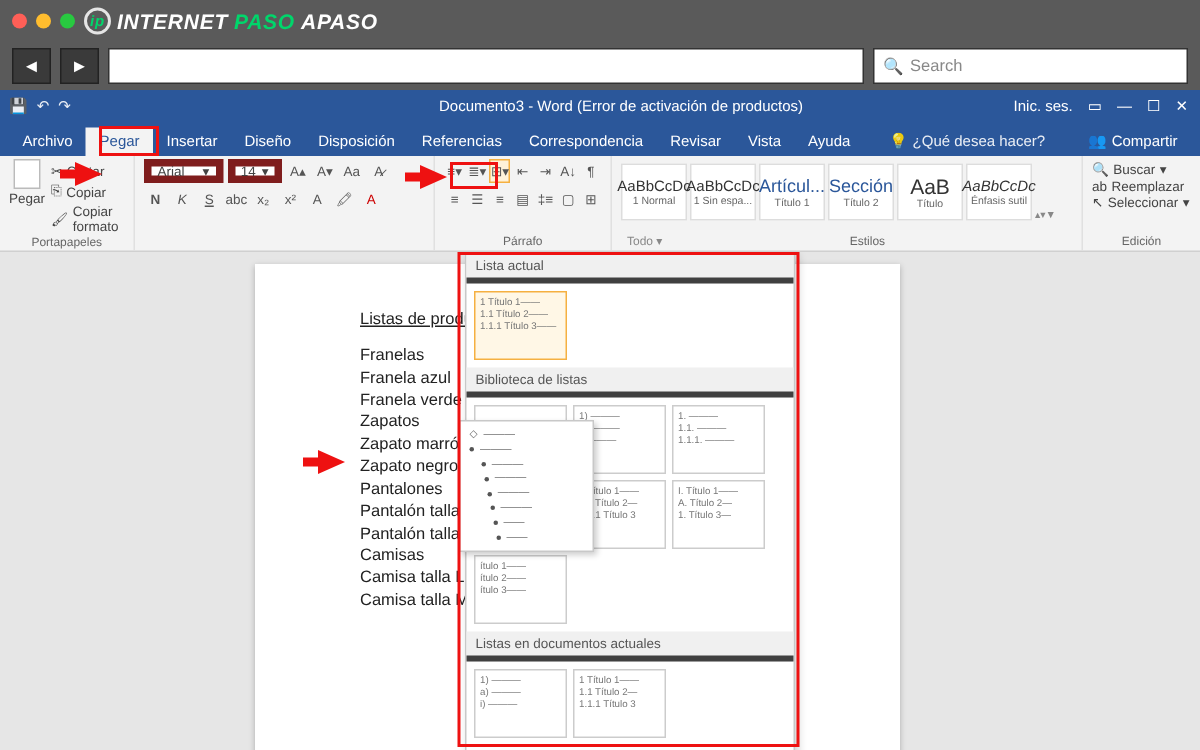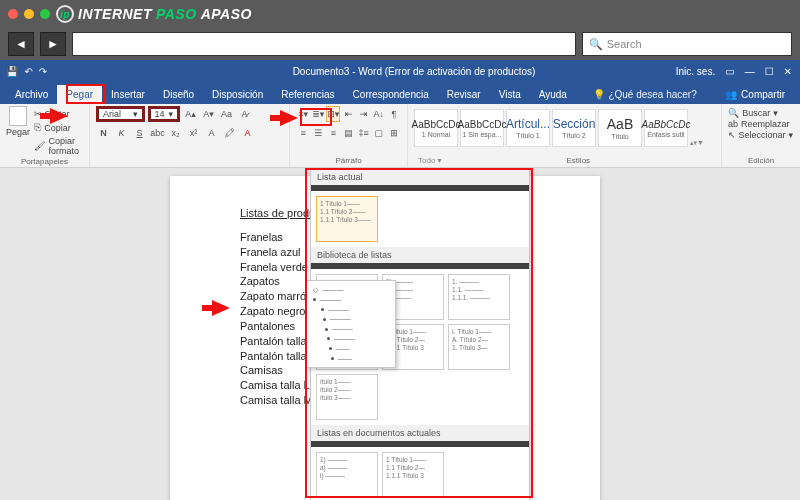--- a/index.html
+++ b/index.html
@@ -35,40 +35,40 @@
 .ribbon-tabs .share{margin-left:auto;display:flex;align-items:center;gap:3px;}
 
 
 .ribbon { height:64px; background:#f3f3f3; border-bottom:1px solid #d0d0d0; display:flex; font-size:9px; color:#444; position:relative;}
 .rgroup{border-right:1px solid #e0e0e0;padding:2px 6px 0;display:flex;flex-direction:column;justify-content:space-between;}
 .rgroup .label{text-align:center;font-size:8px;color:#666;padding-bottom:2px;}
 .clip-btn{font-size:9px;display:flex;align-items:center;gap:3px;padding:1px 0;}
 .paste{display:flex;flex-direction:column;align-items:center;font-size:9px;gap:1px;}
 .paste .ic{width:18px;height:20px;background:#fff;border:1px solid #bbb;position:relative;}
 .font-row{display:flex;gap:3px;align-items:center;}
-.font-sel{border:3px solid #7f1d1d;background:#fff;padding:1px 4px;font-size:9px;height:16px;display:flex;align-items:center;gap:12px;}
+.font-sel{border:5px solid #7f1d1d;background:#fff;padding:1px 4px;font-size:9px;height:16px;display:flex;align-items:center;gap:12px;}
 .mini-btn{width:15px;height:15px;border:1px solid transparent;display:inline-flex;align-items:center;justify-content:center;font-size:9px;color:#555;}
 .para-row{display:flex;gap:1px;}
 .para-row .mini-btn{border:1px solid transparent;width:17px;height:16px;}
 .styles{display:flex;gap:2px;align-items:flex-end;padding-top:3px;}
 .style-box{width:44px;height:38px;border:1px solid #ddd;background:#fff;display:flex;flex-direction:column;align-items:center;justify-content:center;font-size:7px;color:#666;gap:1px;}
 .style-box .sample{font-size:10px;color:#333;}
 .style-box.accent .sample{color:#2b579a;font-size:12px;}
 .edit-col{display:flex;flex-direction:column;gap:1px;padding-top:2px;}
 .edit-item{display:flex;align-items:center;gap:3px;font-size:9px;color:#444;}
 
 
 .doc-area{height:332px;background:#e6e6e6;position:relative;overflow:hidden;}
 .page{position:absolute;left:170px;top:8px;width:430px;height:600px;background:#fff;box-shadow:0 1px 4px rgba(0,0,0,.25);padding:30px 70px;font-size:11px;color:#222;line-height:1.35;}
 .page h4{font-size:11px;font-weight:400;text-decoration:underline;margin-bottom:3px;}
 .page .item{padding-left:0;}
 
 
 .ml-dropdown{position:absolute;left:310px;top:0;width:220px;background:#fff;border:1px solid #c8c8c8;box-shadow:2px 2px 6px rgba(0,0,0,.2);font-size:9px;color:#444;z-index:20;}
-.ml-dropdown .sec-title{background:#f0f0f0;padding:3px 6px;font-size:9px;color:#555;border-bottom:6px solid #404040;}
+.ml-dropdown .sec-title{background:#f0f0f0;padding:3px 6px;font-size:9px;color:#555;border-bottom:4px solid #404040;}
 .ml-grid{display:flex;flex-wrap:wrap;gap:4px;padding:5px;}
 .ml-cell{width:62px;height:46px;border:1px solid #ccc;background:#fff;font-size:6.5px;color:#777;padding:3px;line-height:1.2;position:relative;}
 .ml-cell.none{display:flex;align-items:center;justify-content:center;font-size:9px;color:#555;}
 .ml-cell.hl{border:1px solid #f5b041;background:#fff7e6;}
 .ml-footer{border-top:1px solid #e4e4e4;padding:4px 0;}
 .ml-footer .row{padding:3px 10px;font-size:9px;color:#555;display:flex;align-items:center;gap:6px;}
 .ml-footer .row.disabled{color:#aaa;}
 
 
 .bullet-pop{position:absolute;left:306px;top:112px;width:90px;background:#fff;border:1px solid #c8c8c8;box-shadow:2px 2px 4px rgba(0,0,0,.2);z-index:25;padding:4px 6px;font-size:7px;color:#666;line-height:1.4;}

